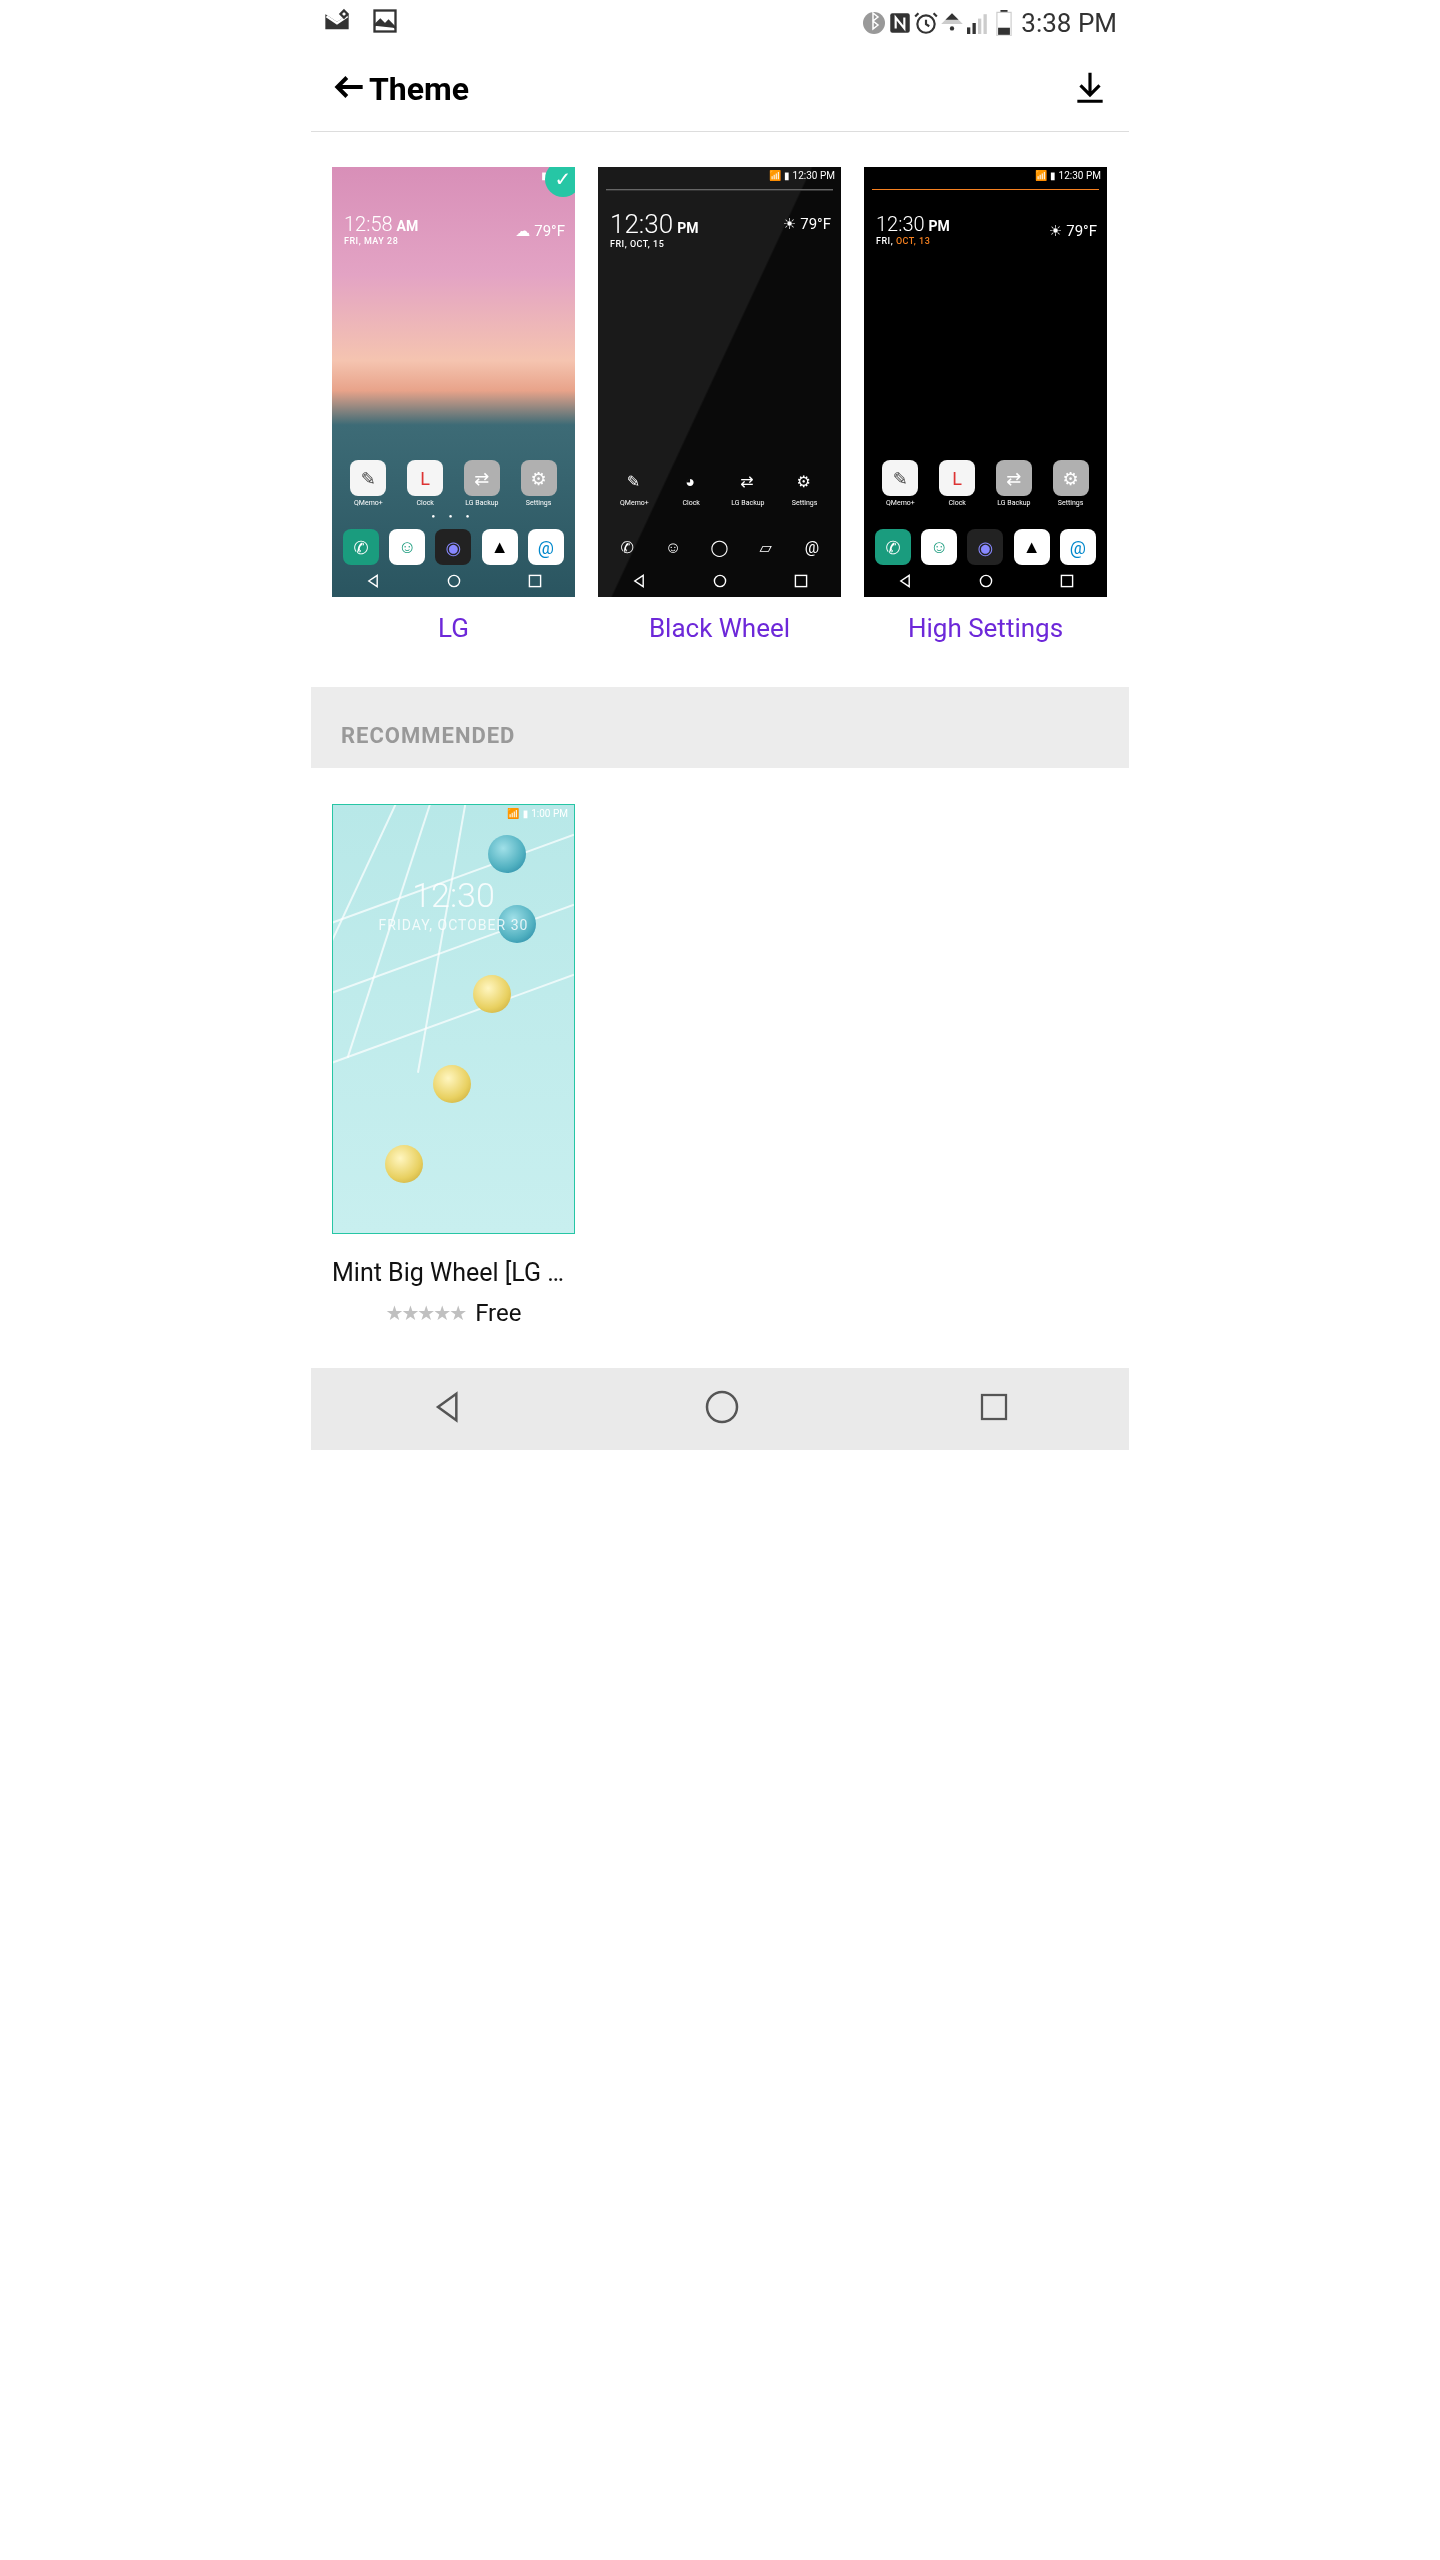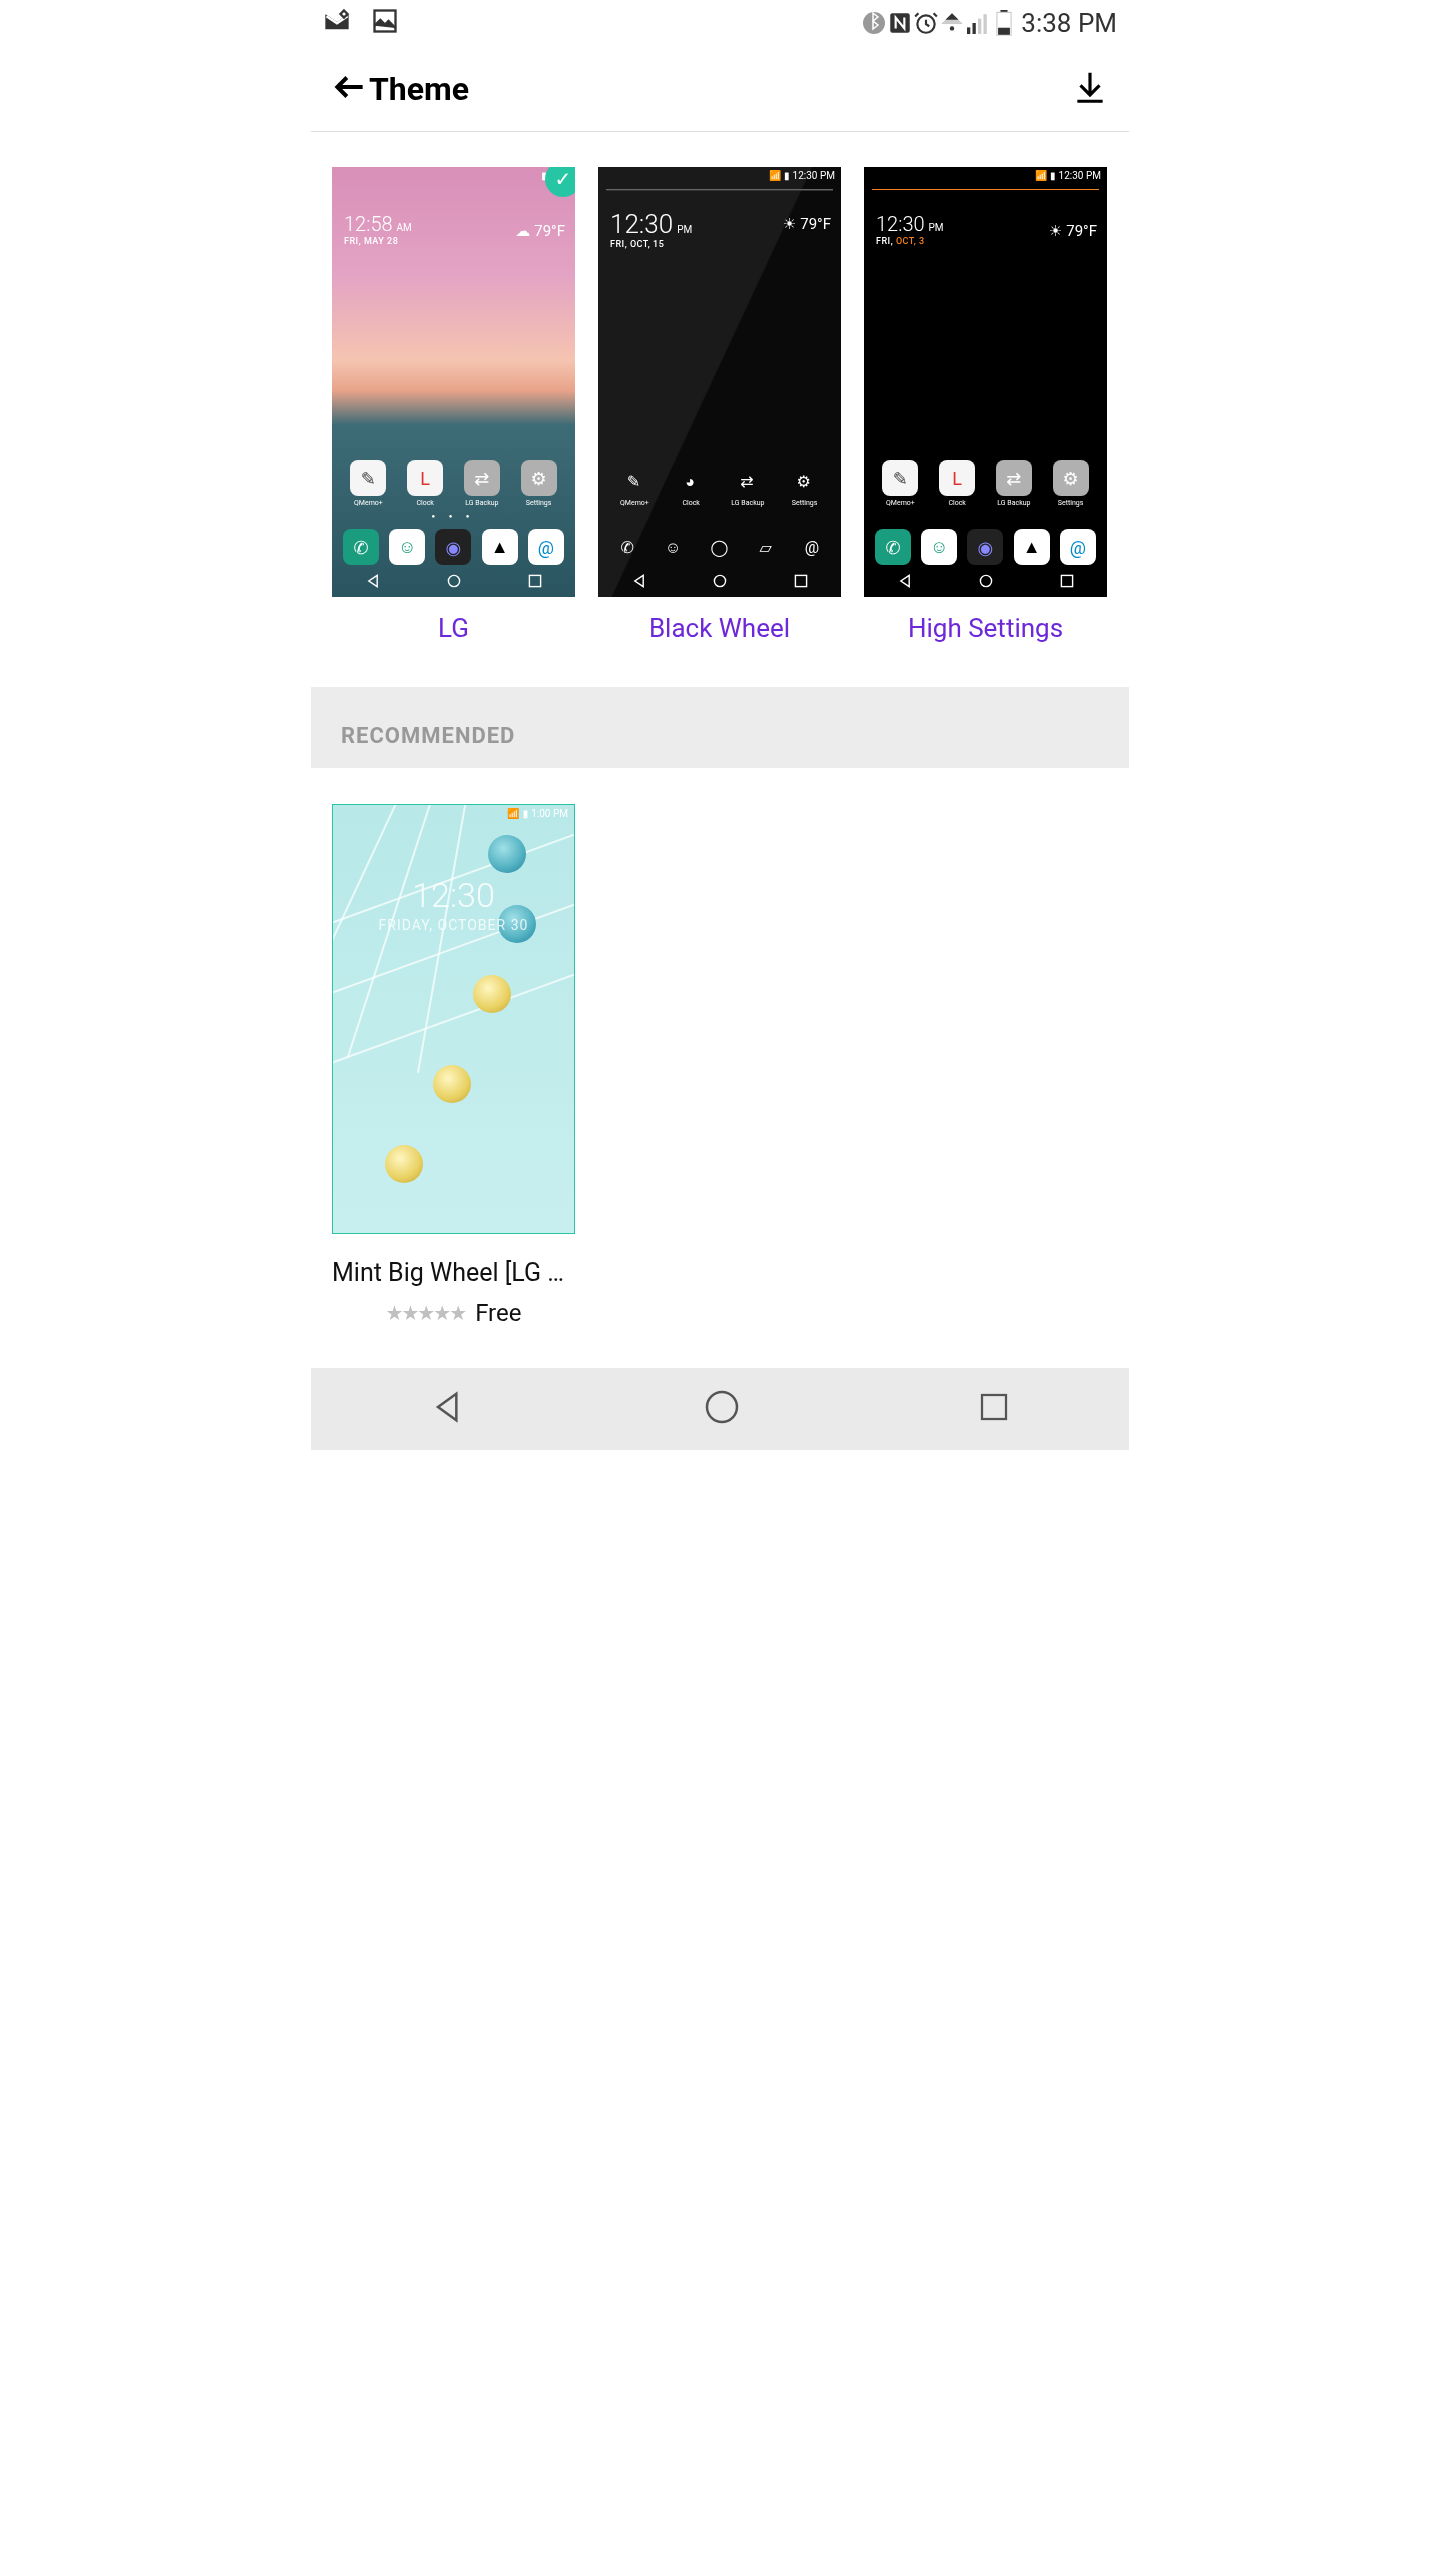--- a/index.html
+++ b/index.html
@@ -15,21 +15,21 @@
 .themes-row{display:flex;gap:23px;padding:35px 21px 0}
 .theme-card{width:243px}
 .theme-preview{width:243px;height:430px;position:relative;overflow:hidden;background:#000}
 .theme-label{text-align:center;font-size:26px;color:#6d28d9;margin-top:16px}
 .checkmark{position:absolute;top:-6px;right:-6px;width:36px;height:36px;border-radius:50%;background:#26c6a5;display:flex;align-items:center;justify-content:center;z-index:10;color:#fff;font-size:20px}
 
 .pv-lg{background:linear-gradient(180deg,#d88fb8 0%,#e3a3c4 25%,#f5c4b0 45%,#e8a38a 52%,#3d6b76 60%,#2a5560 100%)}
 .pv-statusbar{position:absolute;top:3px;right:6px;font-size:10px;color:#fff;display:flex;align-items:center;gap:3px}
 .pv-clock{position:absolute;top:45px;left:12px;color:#fff}
 .pv-time{font-size:20px;font-weight:300;display:inline}
-.pv-ampm{font-size:10px;font-weight:400}
+.pv-ampm{font-size:14px;font-weight:700}
 .pv-date{font-size:9px;font-weight:500;letter-spacing:0.5px}
 .pv-weather{position:absolute;top:55px;right:10px;color:#fff;font-size:15px;display:flex;align-items:center;gap:4px}
 .pv-iconrow{position:absolute;bottom:90px;left:0;right:0;display:flex;justify-content:space-around;padding:0 8px}
 .pv-ic{width:38px;text-align:center}
 .pv-ic-box{width:36px;height:36px;border-radius:8px;margin:0 auto 3px;display:flex;align-items:center;justify-content:center;font-size:18px}
 .pv-ic-lbl{font-size:7px;color:#fff}
 .white-ic{background:#f5f5f5;color:#444}
 .gray-ic{background:#b0b0b0;color:#fff}
 .pv-dock{position:absolute;bottom:32px;left:0;right:0;display:flex;justify-content:space-around;padding:0 6px}
 .pv-dock-ic{width:36px;height:36px;border-radius:8px;display:flex;align-items:center;justify-content:center;font-size:18px}
@@ -237,21 +237,21 @@
     </div>
     <div class="theme-label">Black Wheel</div>
   </div>
 
   <div class="theme-card">
     <div class="theme-preview pv-hc">
       <div class="pv-statusbar">📶 ▮ <span>12:30 PM</span></div>
       <div class="pv-hc-line"></div>
       <div class="pv-clock">
         <span class="pv-time">12:30</span> <span class="pv-ampm">PM</span>
-        <div class="pv-date"><span>FRI, </span><span class="oct">OCT, 3</span></div>
+        <div class="pv-date"><span>FRI, </span><span class="oct">OCT, 13</span></div>
       </div>
       <div class="pv-weather">☀ <span>79°F</span></div>
       <div class="pv-iconrow">
         <div class="pv-ic">
             <div class="pv-ic-box white-ic">✎</div>
             <div class="pv-ic-lbl">QMemo+</div>
           </div>
         <div class="pv-ic">
             <div class="pv-ic-box white-ic" style="color:#d33">L</div>
             <div class="pv-ic-lbl">Clock</div>

